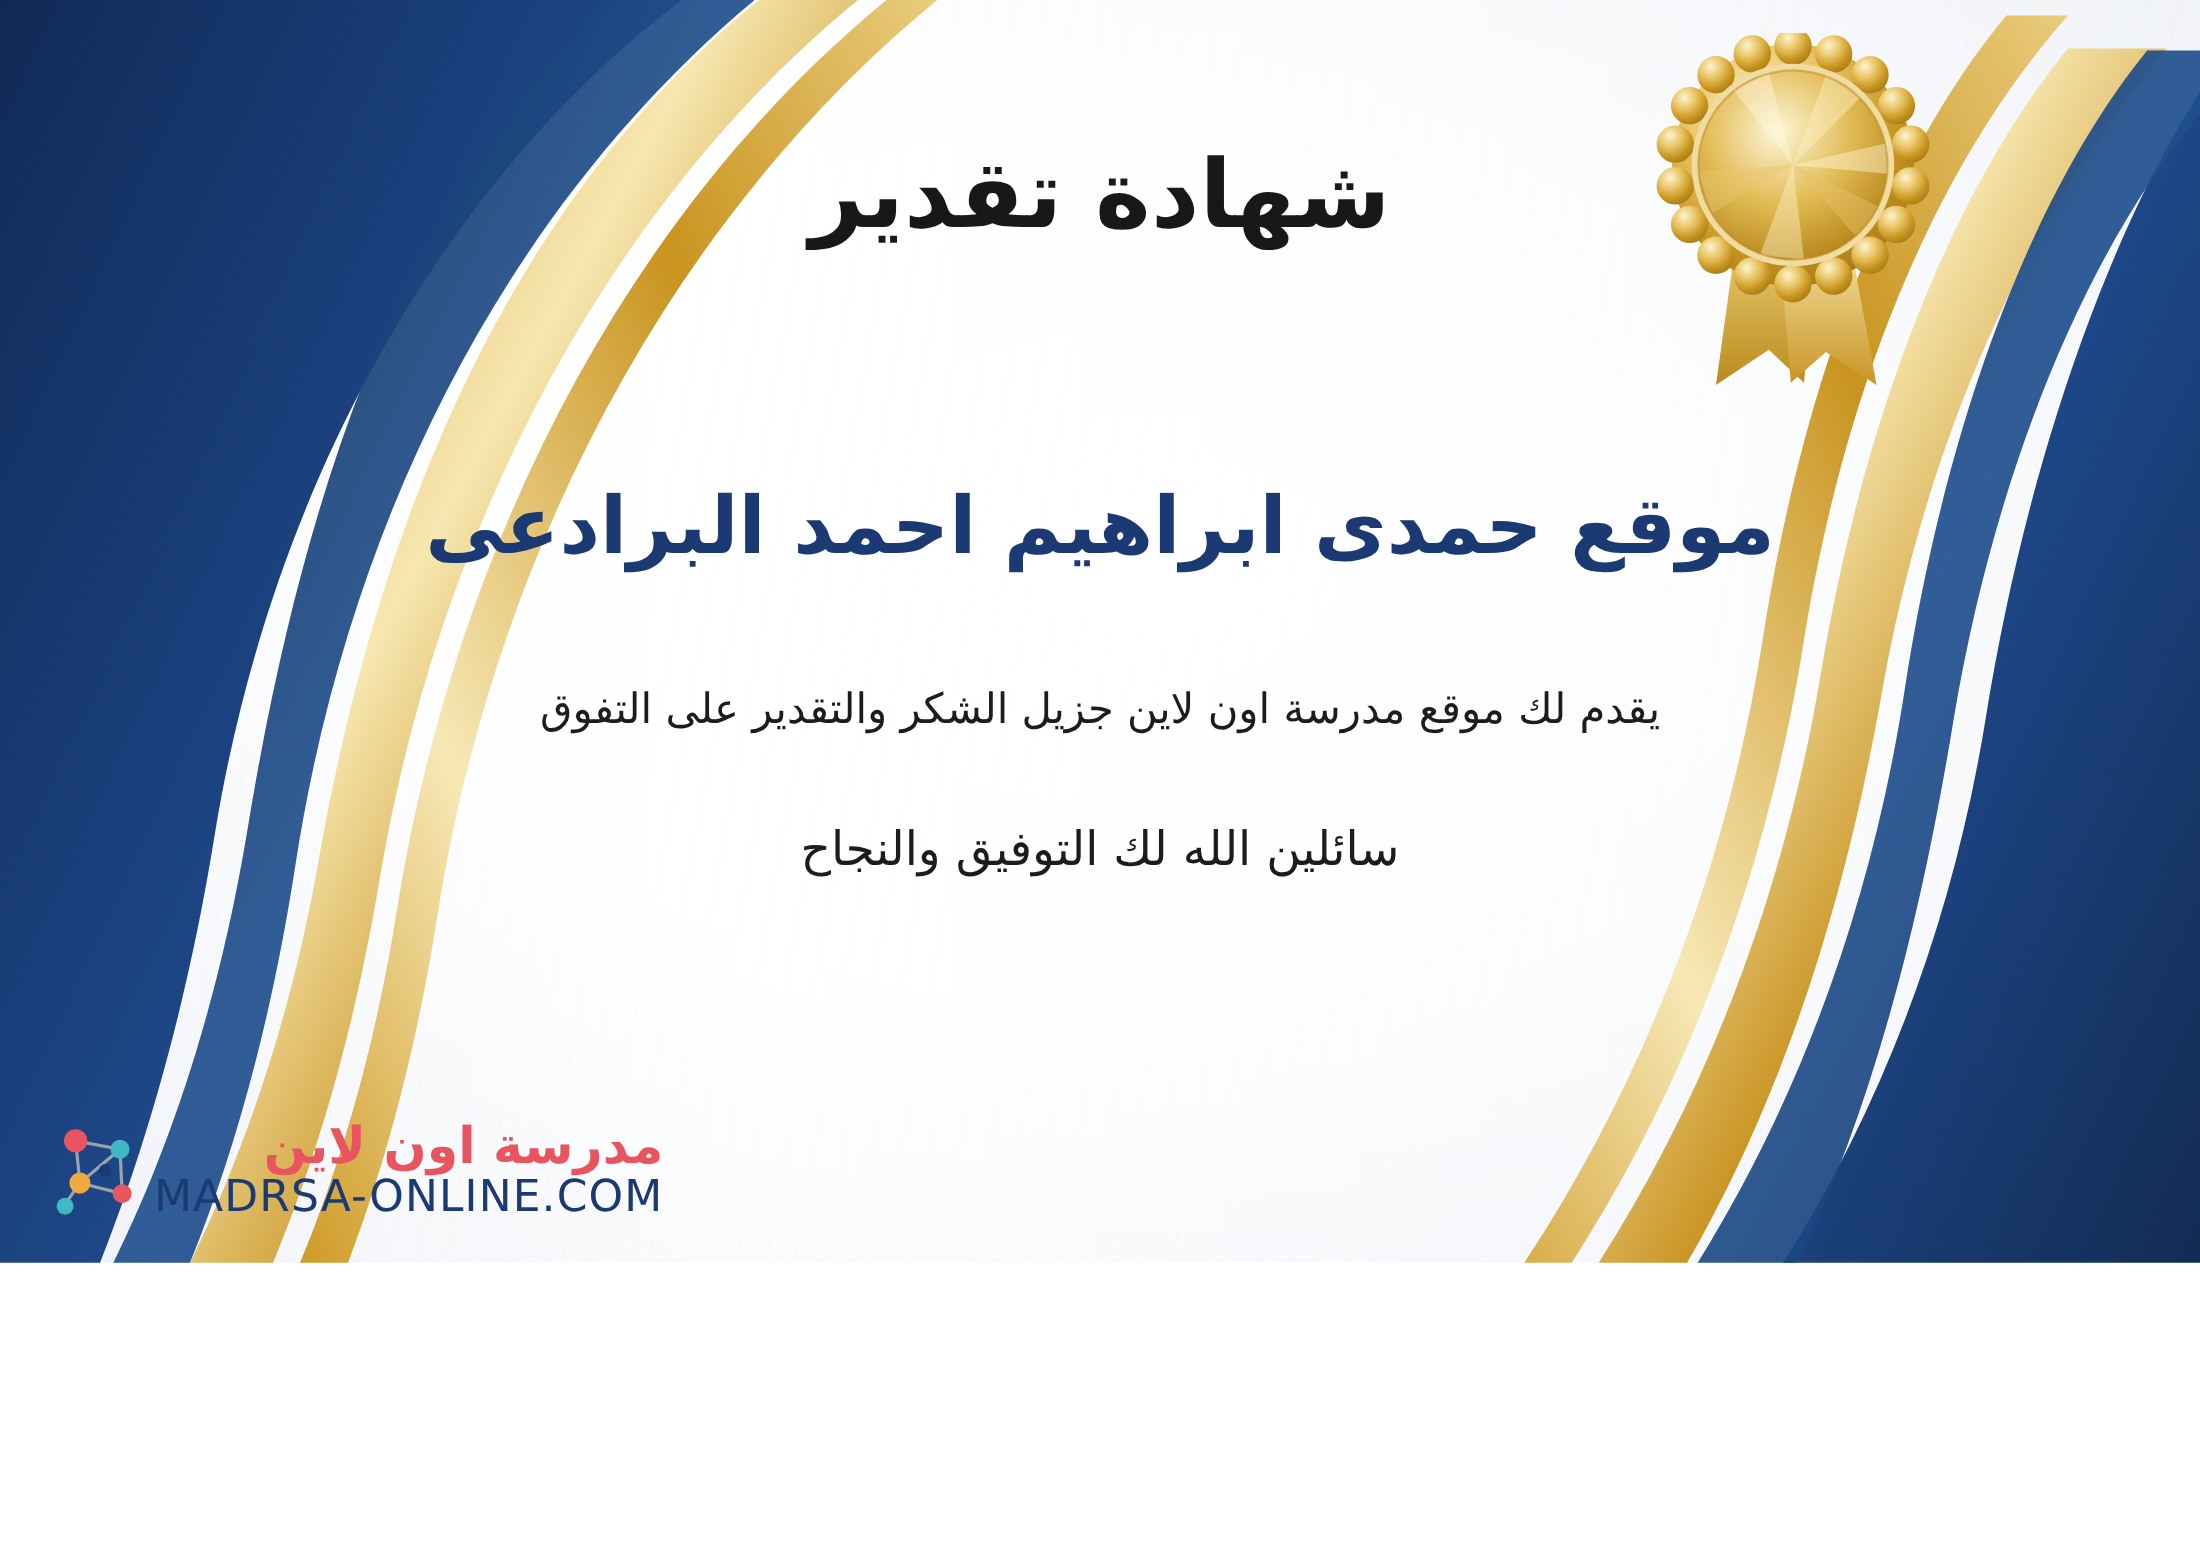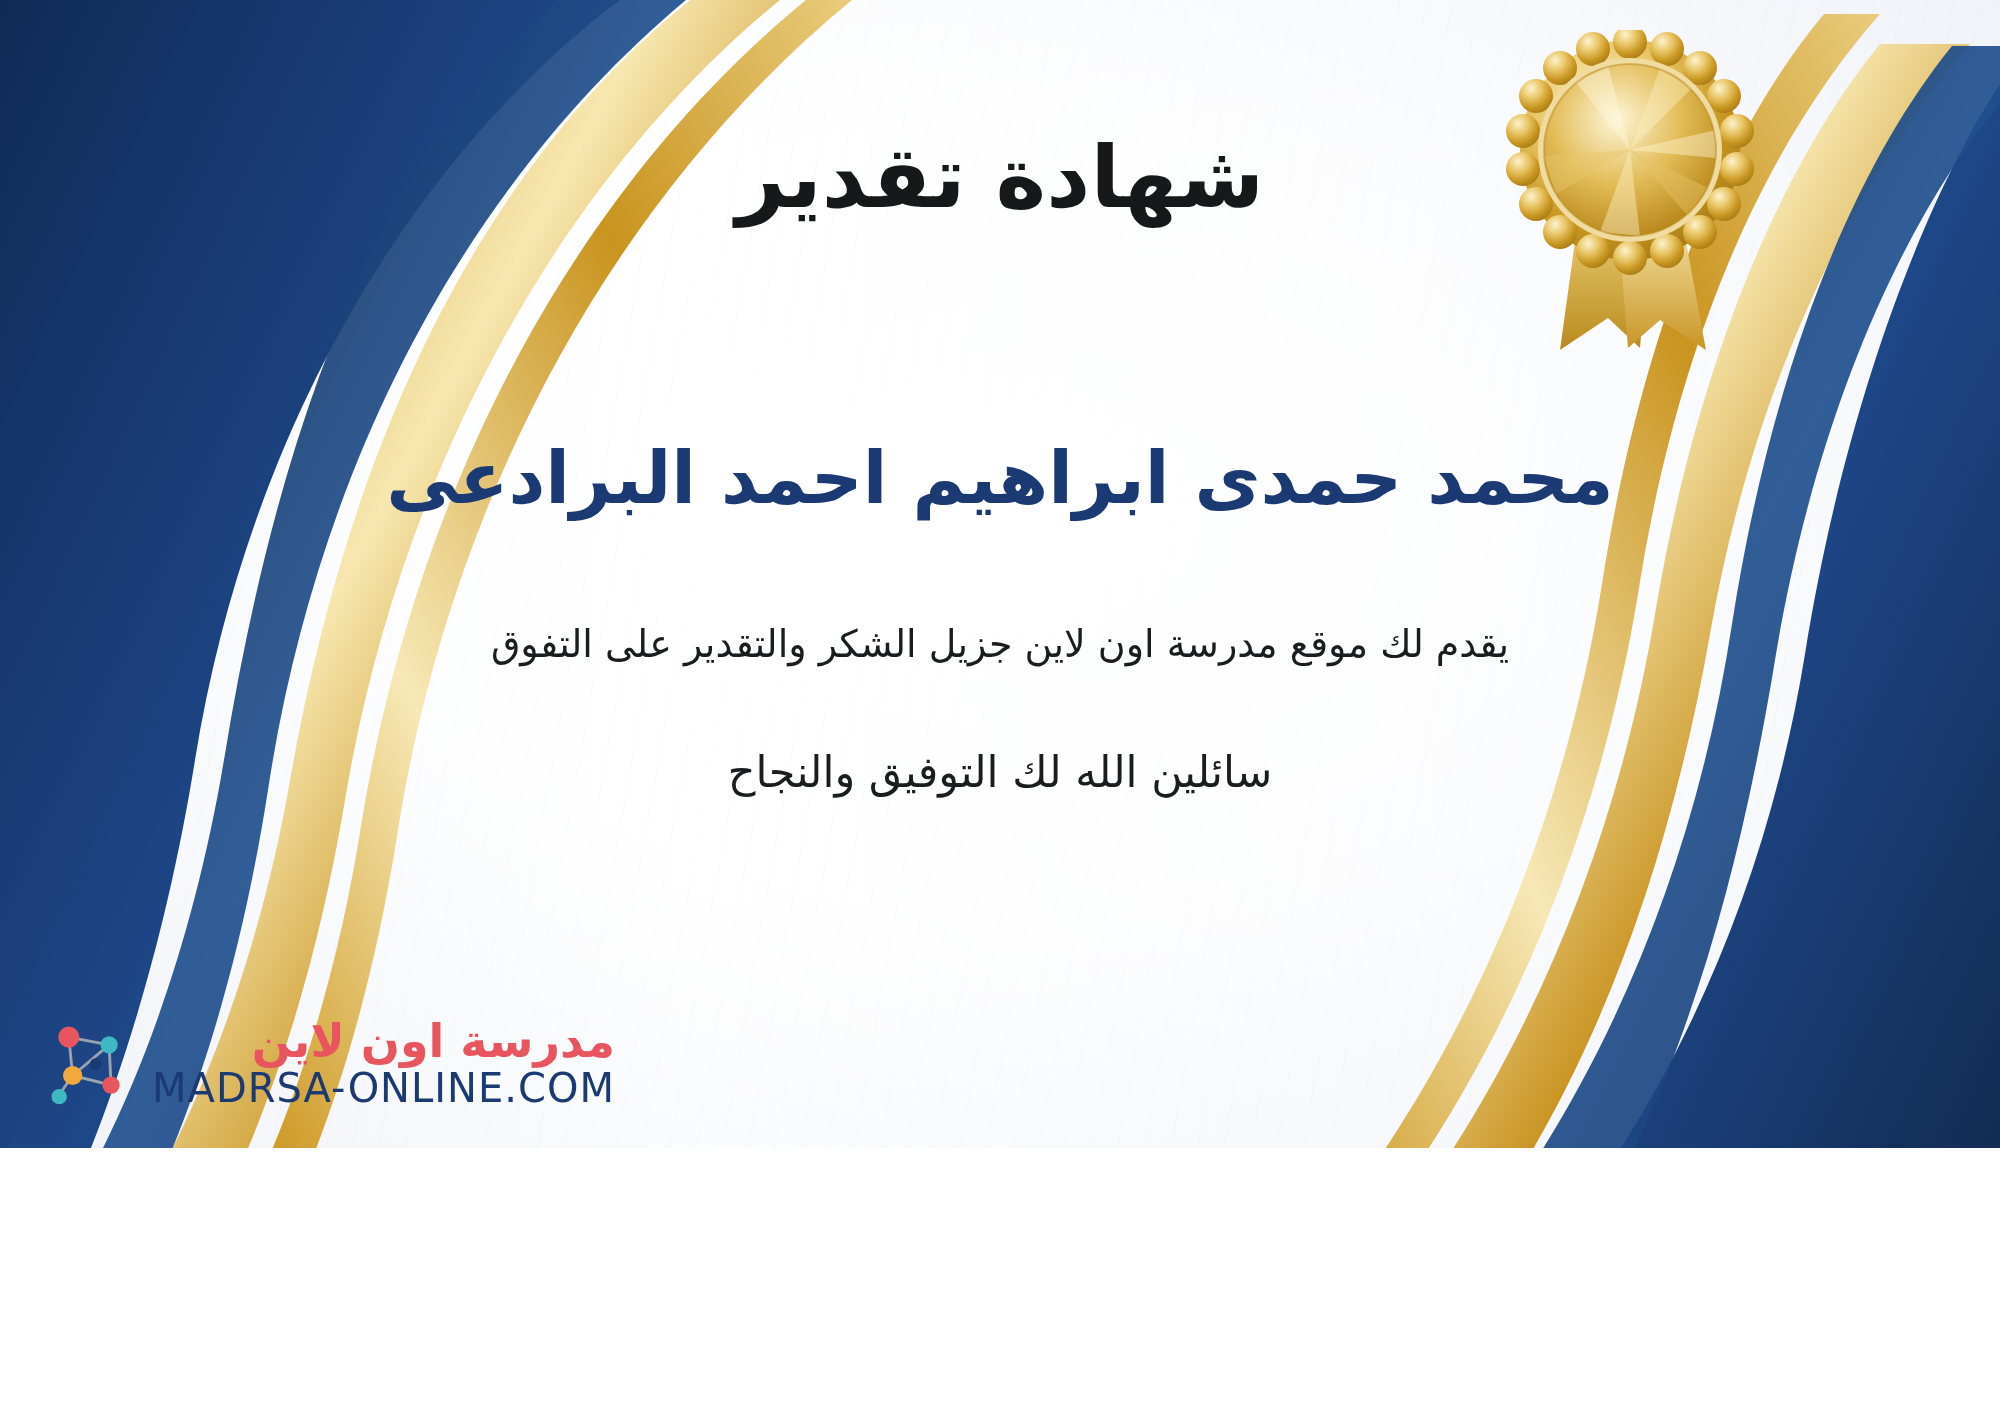--- a/index.html
+++ b/index.html
@@ -89,21 +89,21 @@
     margin-top:70px;
     font-size:43px;
     color:#1b1c1f;
     font-weight:400;
   }
 
   
   .logo {
     position:absolute;
     left:40px; bottom:36px;
-    display:flex; align-items:center; gap:16px;
+    display:flex; align-items:center; gap:4px;
     direction:rtl;
     margin-top:44px;
   }
   .logo-text {
     display:flex; flex-direction:column; align-items:flex-start;
   }
   .logo-arabic {
     font-size:46px; font-weight:700;
     color:#e8555f;
     line-height:1.05;
@@ -248,21 +248,21 @@
         </g>
         <circle r="86" fill="none" stroke="#b8881b" stroke-width="2" opacity="0.5"></circle>
       </g>
     </g>
   </svg>
 
   <div class="content">
 
     <div class="cert-title">شهادة تقدير</div>
 
-    <div class="recipient-name">محمد حمدى ابراهيم احمد البرادعى</div>
+    <div class="recipient-name">موقع حمدى ابراهيم احمد البرادعى</div>
 
     <div class="body-text">
       <span class="body-line">يقدم لك موقع مدرسة اون لاين جزيل الشكر  والتقدير على التفوق</span>
     </div>
 
     <div class="closing">سائلين الله لك التوفيق  والنجاح</div>
   </div>
 
   <div class="logo">
     <div class="logo-text">

